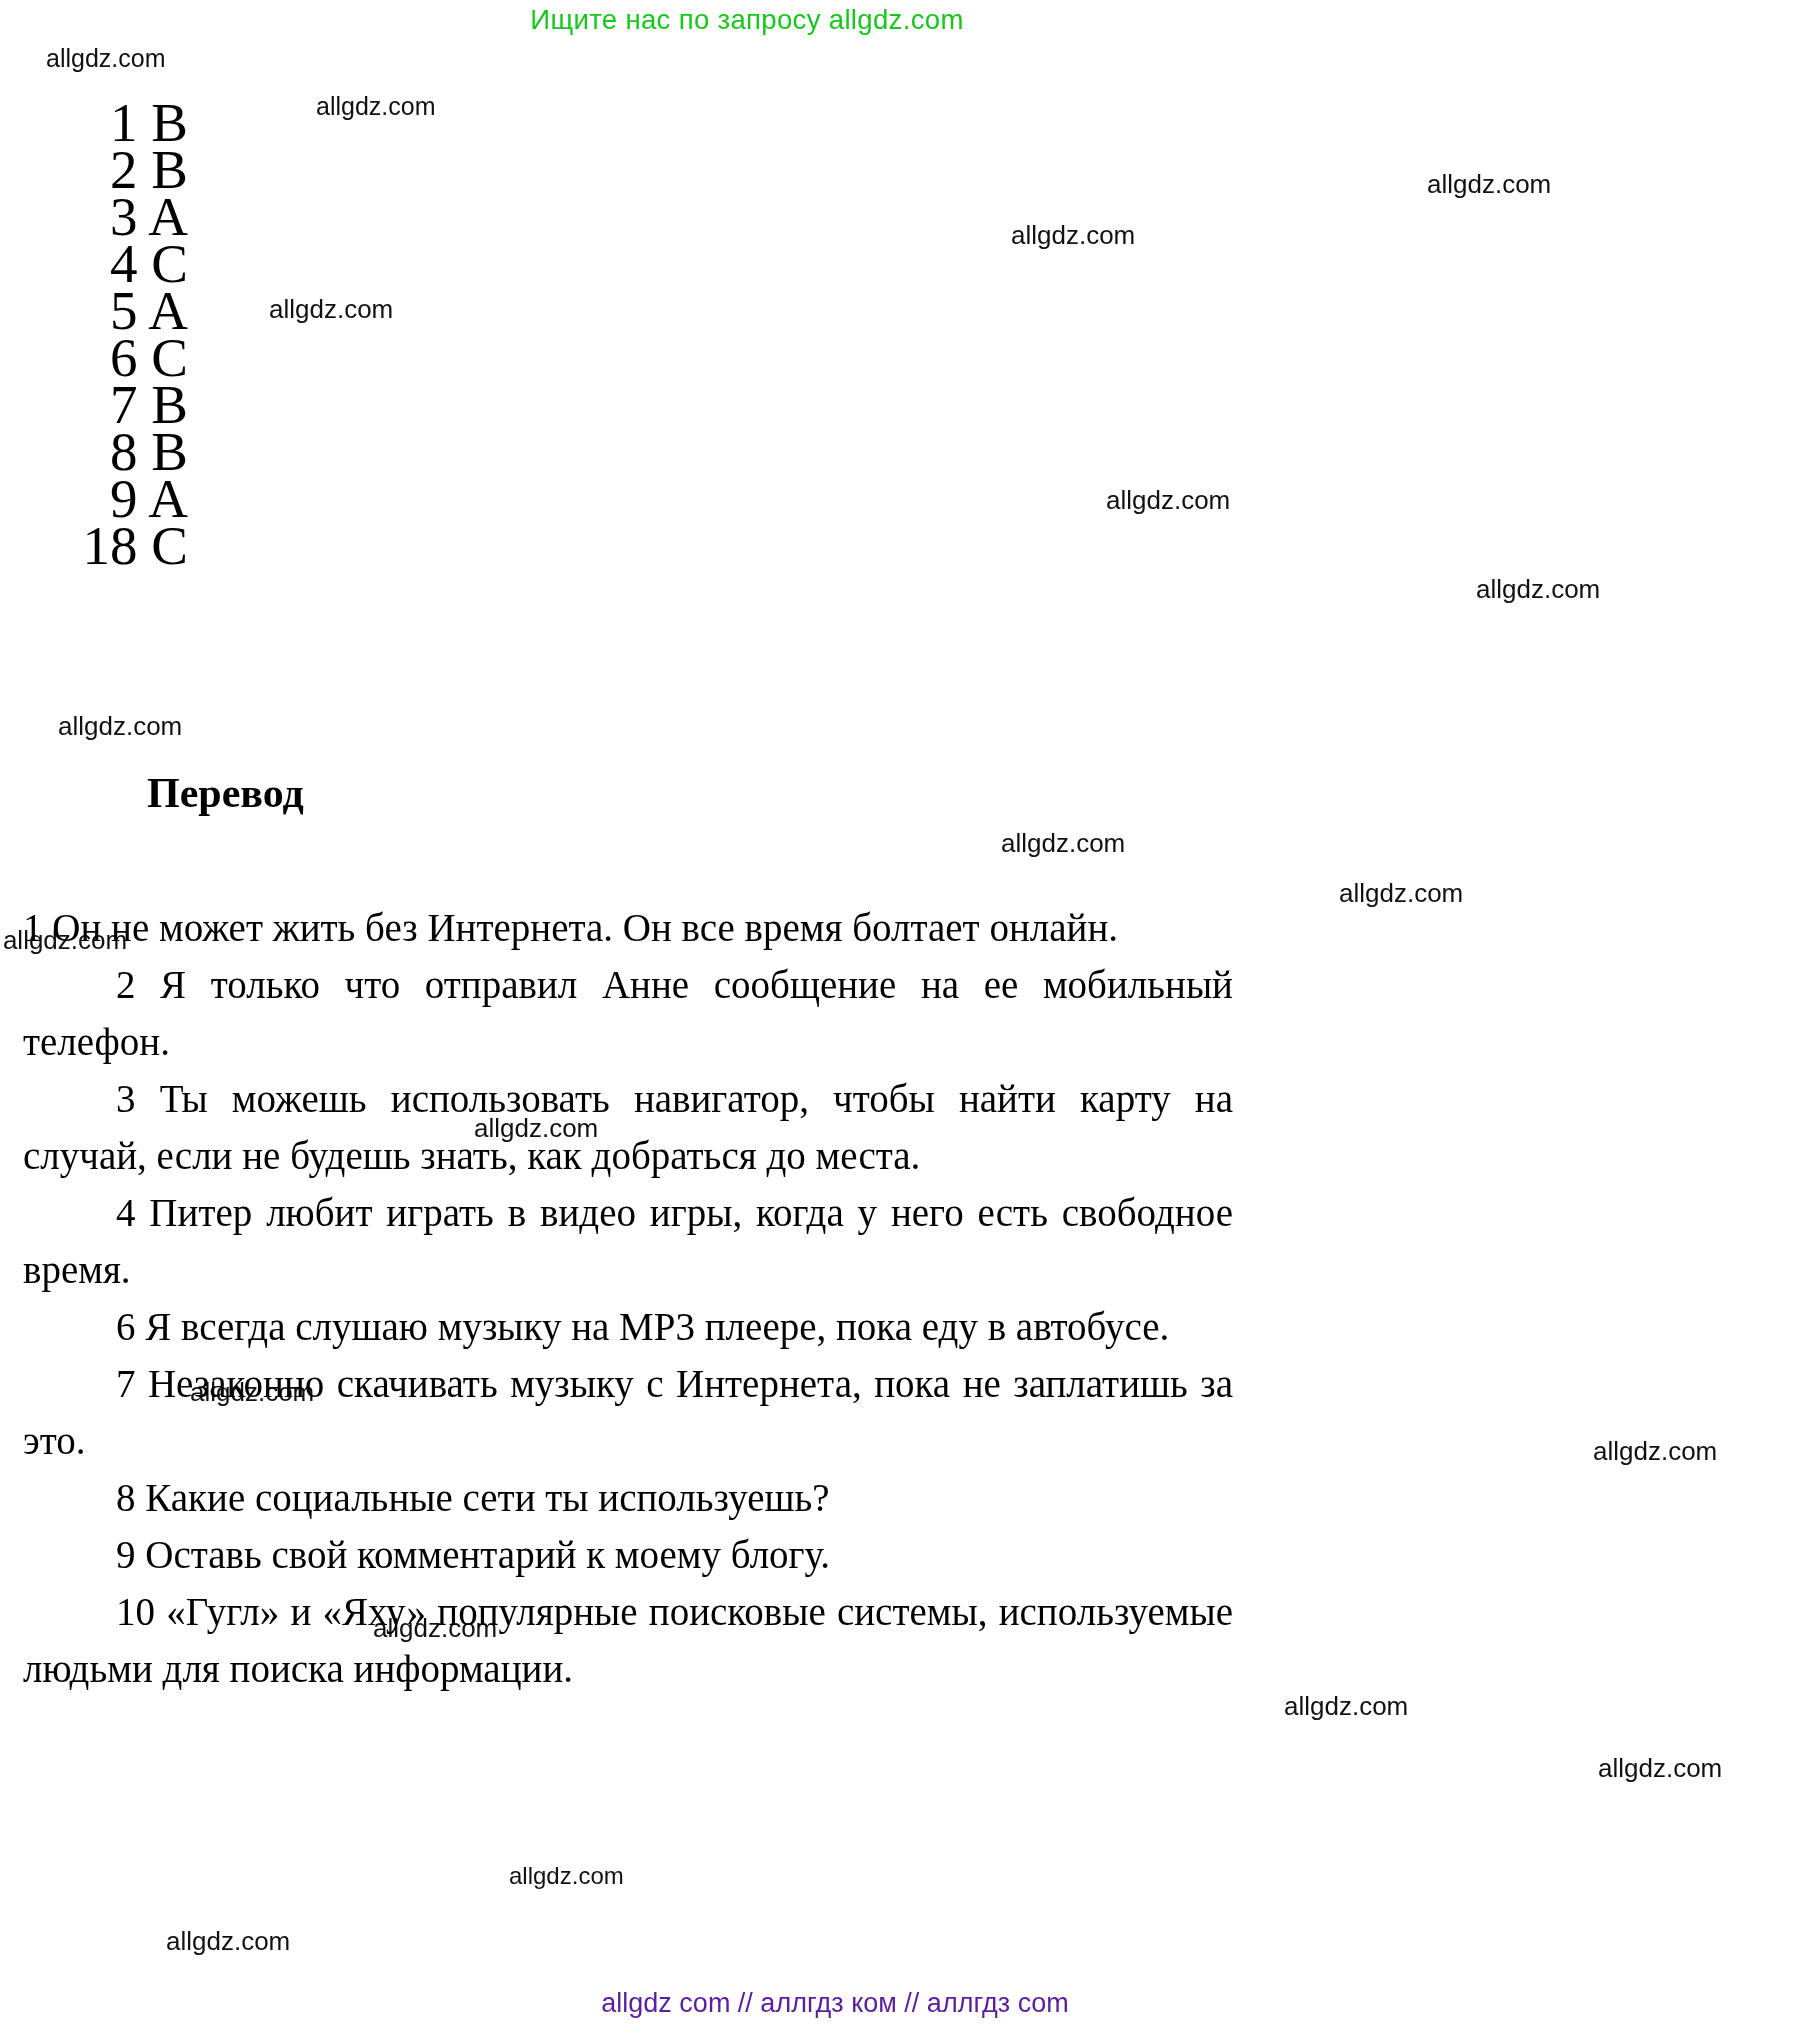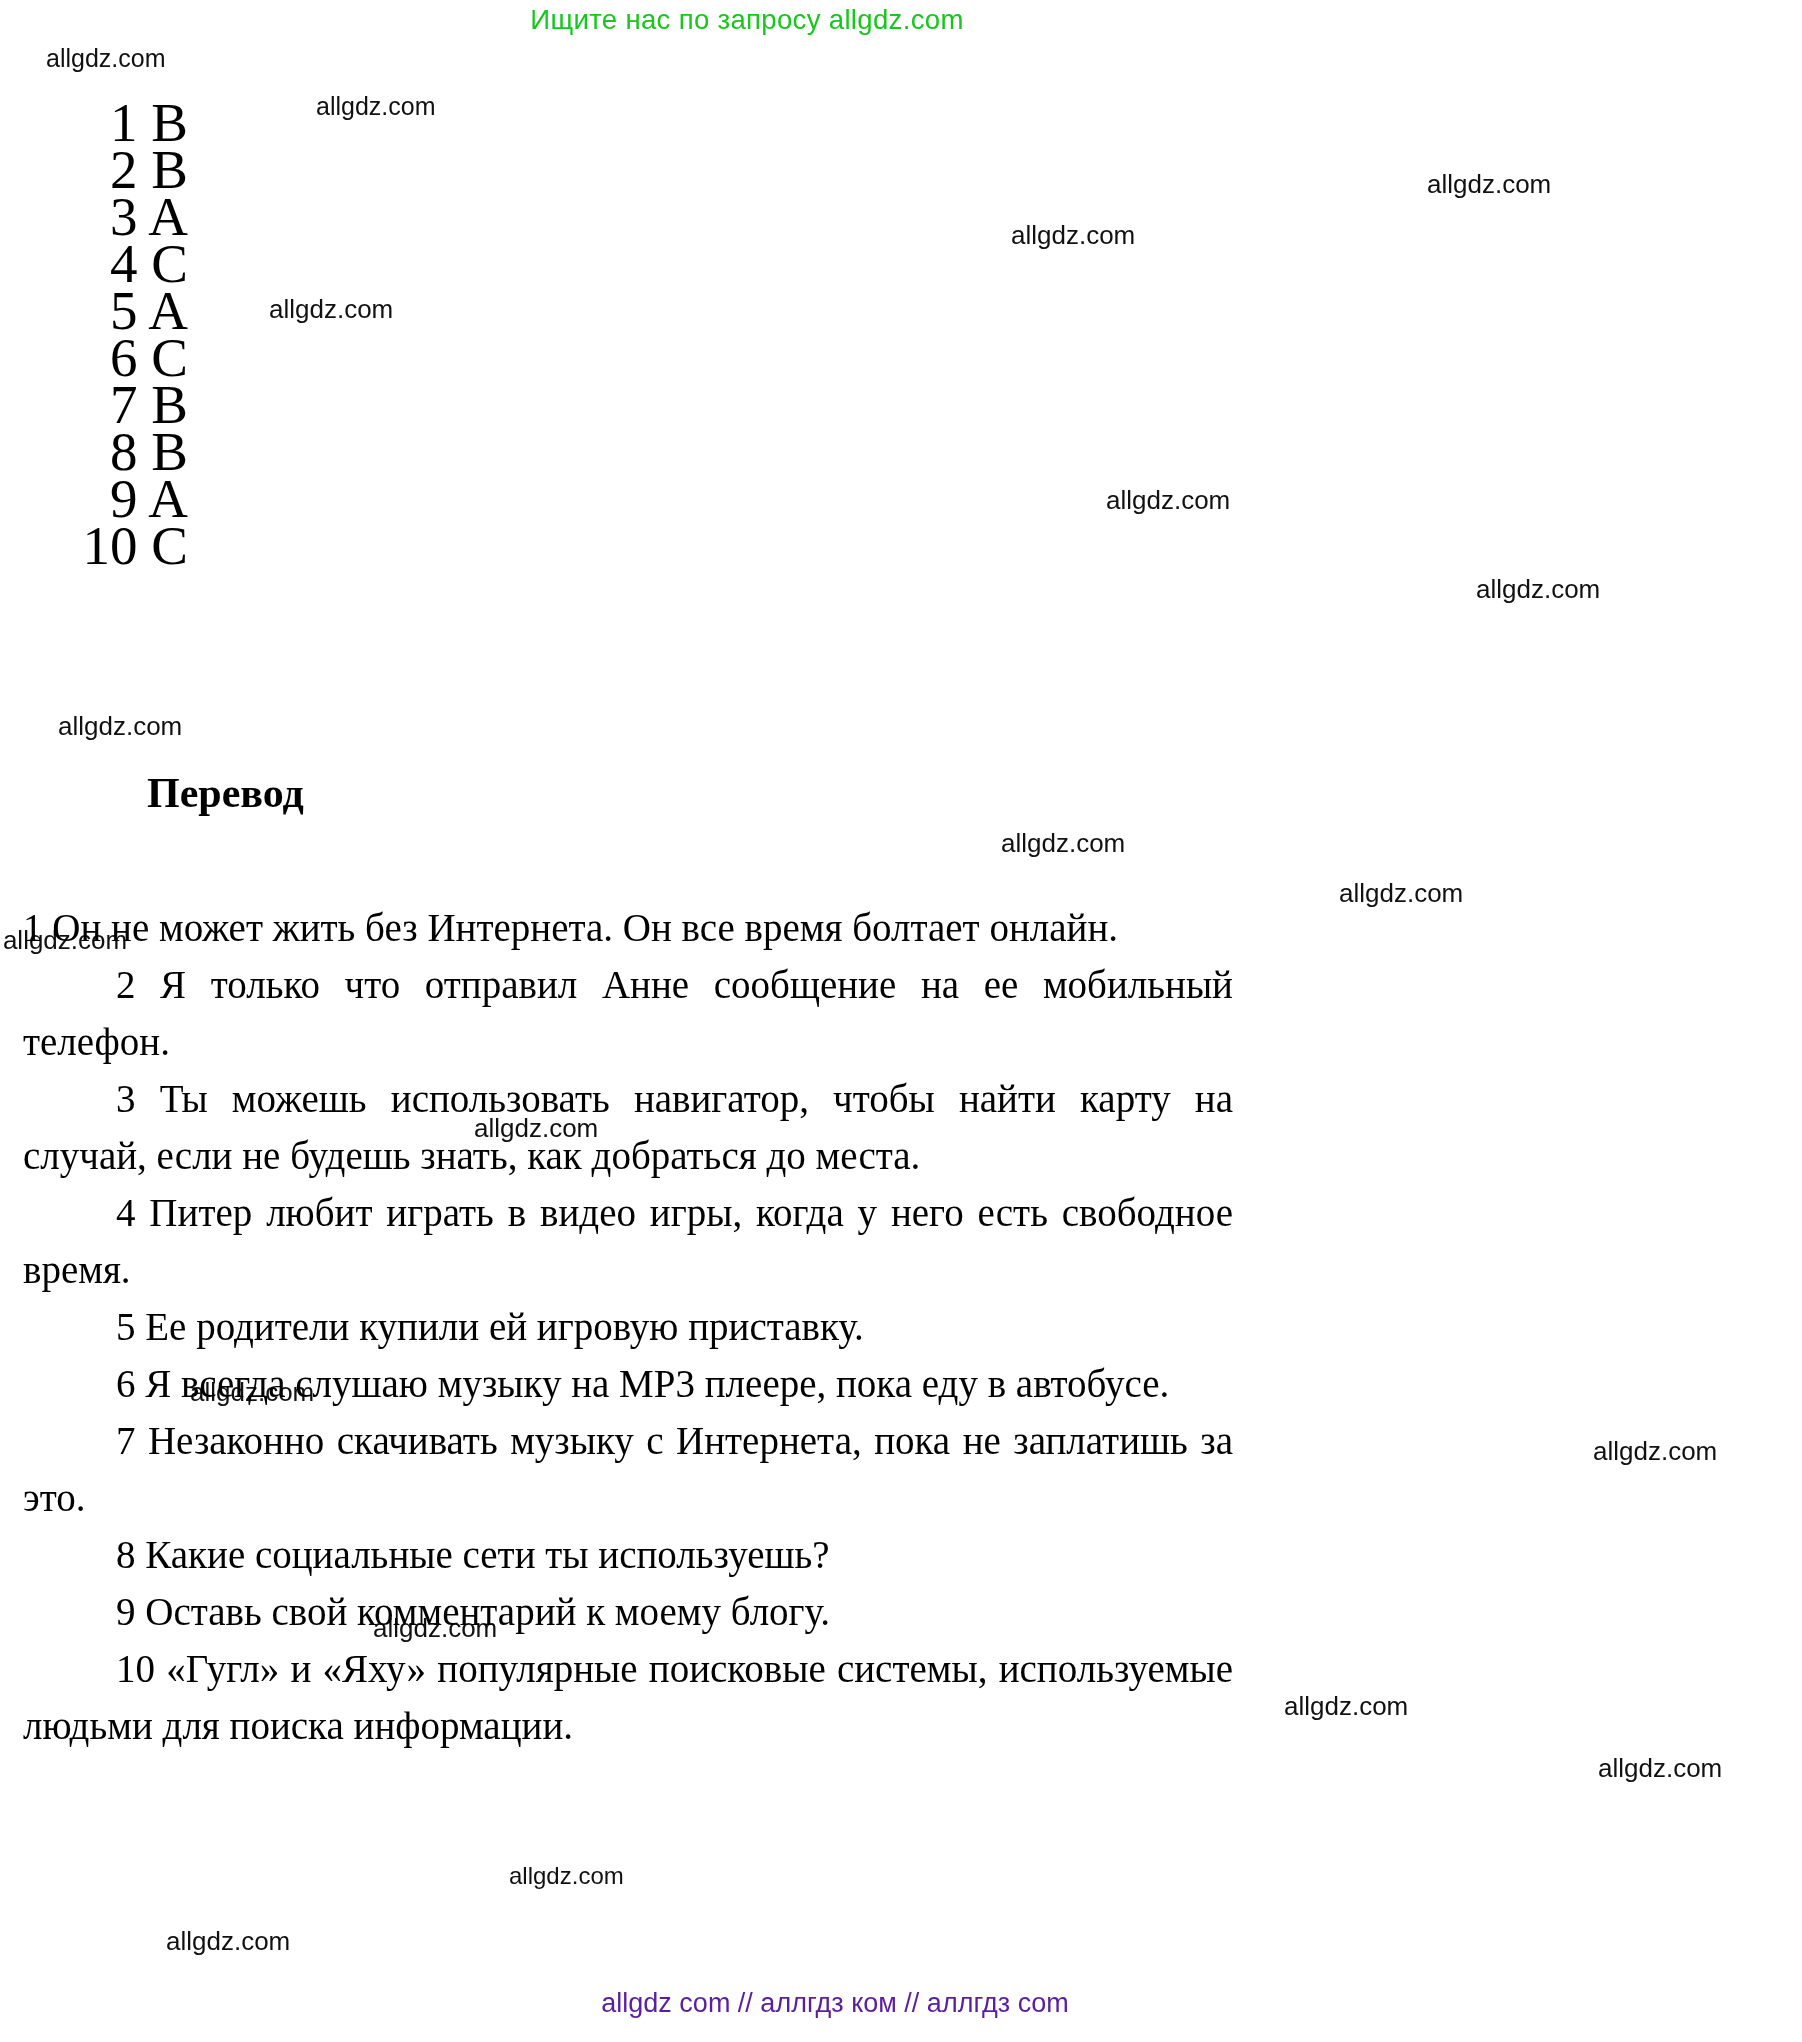--- a/index.html
+++ b/index.html
@@ -131,31 +131,30 @@
 <div id="answers">
     <div class="answer-row"><span class="answer-num">1</span> <span class="answer-letter">B</span></div>
     <div class="answer-row"><span class="answer-num">2</span> <span class="answer-letter">B</span></div>
     <div class="answer-row"><span class="answer-num">3</span> <span class="answer-letter">A</span></div>
     <div class="answer-row"><span class="answer-num">4</span> <span class="answer-letter">C</span></div>
     <div class="answer-row"><span class="answer-num">5</span> <span class="answer-letter">A</span></div>
     <div class="answer-row"><span class="answer-num">6</span> <span class="answer-letter">C</span></div>
     <div class="answer-row"><span class="answer-num">7</span> <span class="answer-letter">B</span></div>
     <div class="answer-row"><span class="answer-num">8</span> <span class="answer-letter">B</span></div>
     <div class="answer-row"><span class="answer-num">9</span> <span class="answer-letter">A</span></div>
-    <div class="answer-row"><span class="answer-num">10</span> <span class="answer-letter">C</span></div>
+    <div class="answer-row"><span class="answer-num">18</span> <span class="answer-letter">C</span></div>
   </div>
 
 <div id="translation-heading">Перевод</div>
 
 <div id="translations">
     <p class="tr-para">1 Он не может жить без Интернета. Он все время болтает онлайн.</p>
     <p class="tr-para indent">2 Я только что отправил Анне сообщение на ее мобильный телефон.</p>
     <p class="tr-para indent">3 Ты можешь использовать навигатор, чтобы найти карту на случай, если не  будешь знать, как добраться до места.</p>
     <p class="tr-para indent">4 Питер любит играть в видео игры, когда у него есть свободное время.</p>
-    <p class="tr-para indent">5 Ее родители купили ей игровую приставку.</p>
     <p class="tr-para indent">6 Я всегда слушаю музыку на МР3 плеере, пока еду в автобусе.</p>
     <p class="tr-para indent">7 Незаконно скачивать музыку с Интернета, пока не заплатишь за это.</p>
     <p class="tr-para indent">8 Какие социальные сети ты используешь?</p>
     <p class="tr-para indent">9 Оставь свой комментарий к моему блогу.</p>
     <p class="tr-para indent">10 «Гугл» и «Яху» популярные поисковые системы, используемые людьми для поиска информации.</p>
   </div>
 
 <div id="footer" style="color: rgb(91, 31, 158);">allgdz com  //  аллгдз ком  //  аллгдз com</div>
 
 

